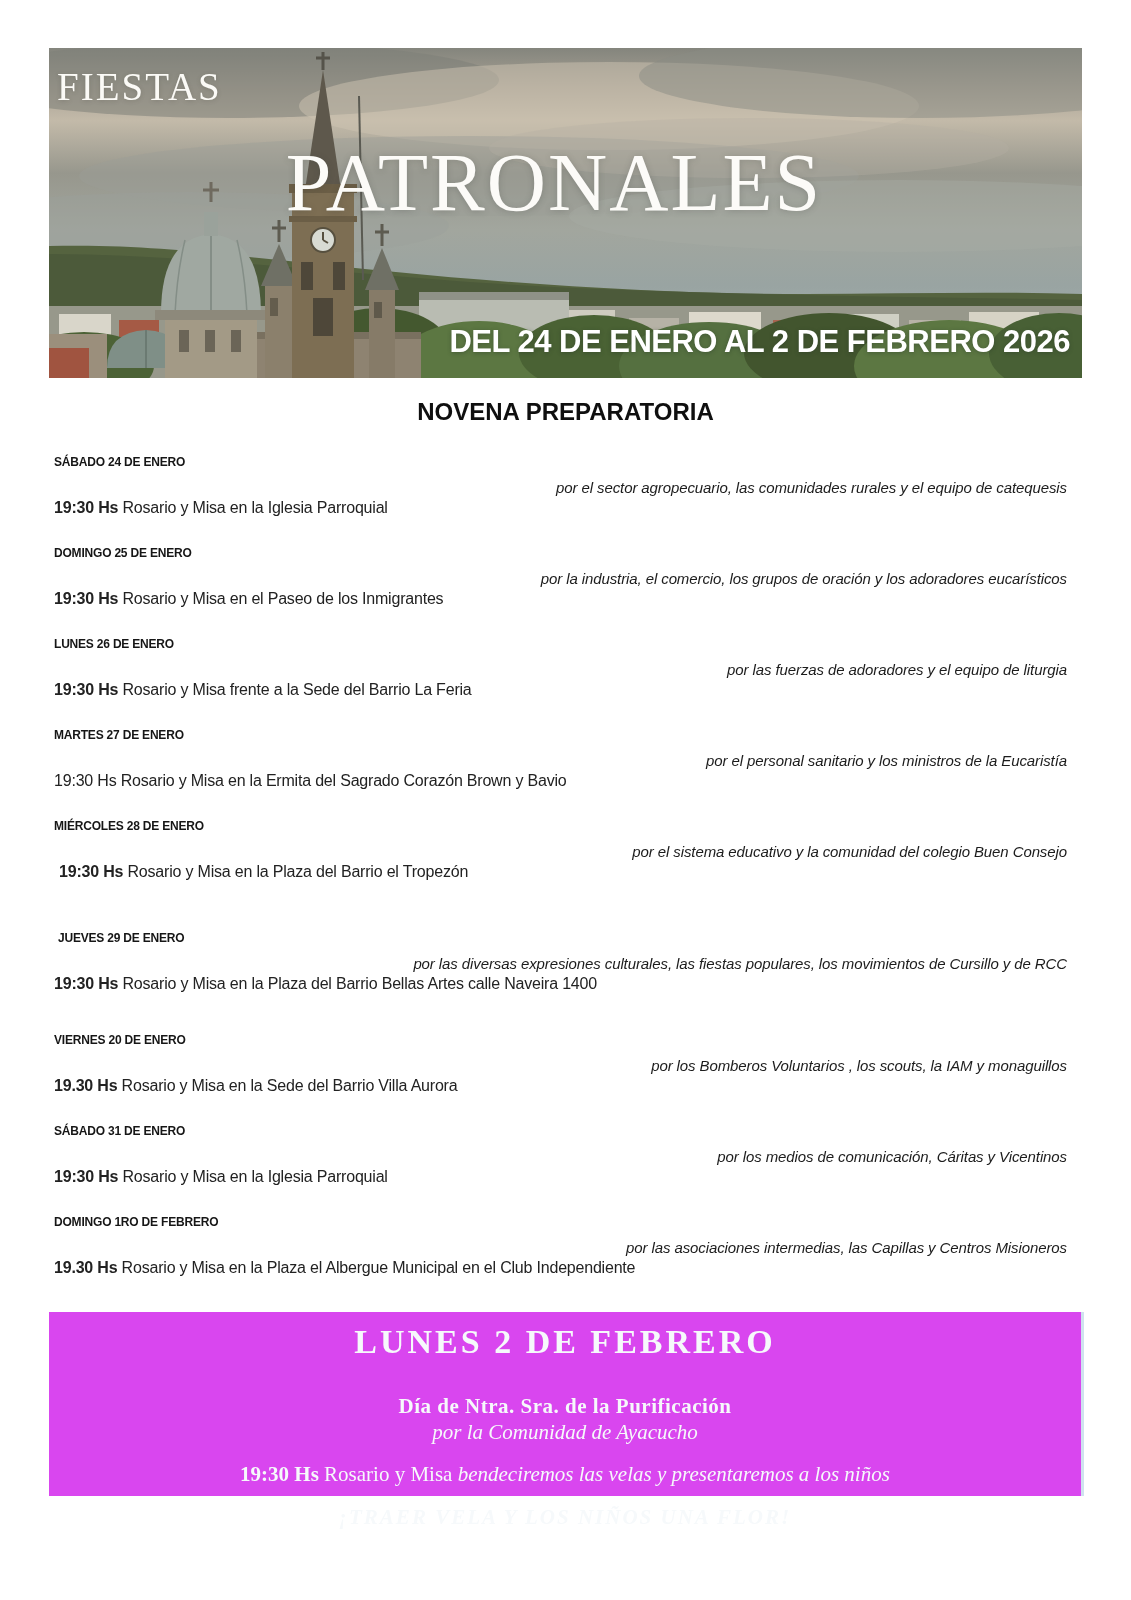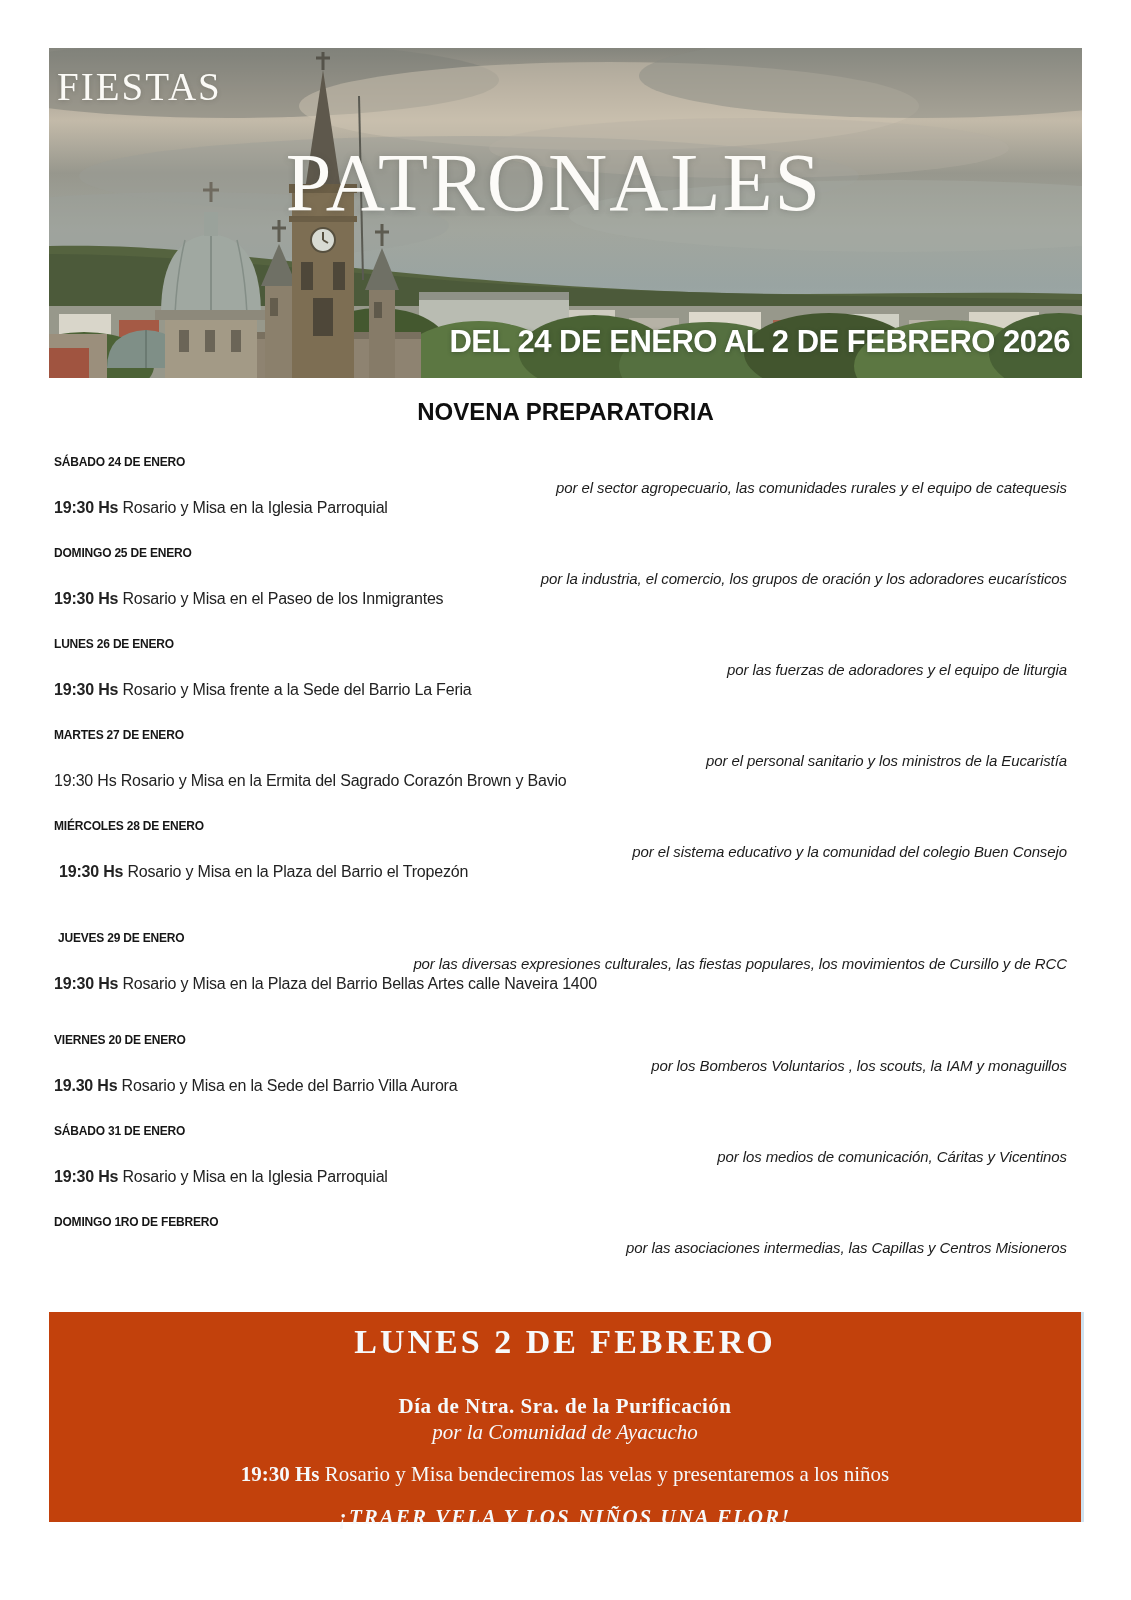--- a/index.html
+++ b/index.html
@@ -32,29 +32,29 @@
   .day{font-size:12px;font-weight:bold;line-height:19px;color:#161616;letter-spacing:-0.2px;}
   .entry:nth-of-type(6) .day{padding-left:4px;}
   .dedication{margin-top:6px;font-size:15px;font-style:italic;line-height:19px;
     text-align:right;color:#1c1c1c;letter-spacing:-0.1px;}
   .timeline{margin-top:1px;font-size:16px;line-height:19px;color:#222;letter-spacing:-0.2px;}
   .entry:nth-of-type(5) .timeline{padding-left:5px;}
   .time{font-weight:bold;}
   .time.regular{font-weight:normal;}
 
   
-  .finale{position:absolute;left:49px;top:1312px;width:1035px;height:210px;
-    box-sizing:border-box;background:#c2410c;border-right:3px solid #cfe2ef;
+  .finale{position:absolute;left:49px;top:1312px;width:1035px;height:184px;
+    box-sizing:border-box;background:#d946ef;border-right:3px solid #cfe2ef;
     color:#f6f9fb;text-align:center;font-family:"Liberation Serif",serif;}
   .f-title{margin-top:10px;font-size:34px;line-height:39px;font-weight:bold;letter-spacing:3px;}
   .f-day{margin-top:33px;font-size:21px;line-height:24px;font-weight:bold;letter-spacing:0.5px;}
   .f-ded{margin-top:2px;font-size:21px;line-height:24px;font-style:italic;}
   .f-timeline{margin-top:18px;font-size:21px;line-height:24px;}
   .f-timeline .bold{font-weight:bold;}
-  .f-timeline .italic{}
+  .f-timeline .italic{font-style:italic;}
   .f-footer{margin-top:19px;font-size:21px;line-height:24px;font-weight:bold;letter-spacing:2px;font-style:italic;}
 </style>
 </head>
 <body>
 
 <div class="page">
 
   <div class="hero">
     <svg width="1033" height="330" viewBox="0 0 1033 330">
       <defs>
@@ -212,20 +212,21 @@
 
     <section class="entry">
       <div class="day">SÁBADO 31 DE ENERO</div>
       <div class="dedication">por los medios de comunicación, Cáritas y Vicentinos</div>
       <div class="timeline"><span class="time">19:30 Hs</span> <span>Rosario y Misa en la Iglesia Parroquial</span></div>
     </section>
 
     <section class="entry">
       <div class="day">DOMINGO 1RO DE FEBRERO</div>
       <div class="dedication">por las asociaciones intermedias, las Capillas y Centros Misioneros</div>
+      <div class="timeline"><span class="time">19.30 Hs</span> <span>Rosario y Misa en la Plaza el Albergue Municipal en el Club Independiente</span></div>
     </section>
 
   </div>
 
   <div class="finale">
     <div class="f-title">LUNES 2 DE FEBRERO</div>
     <div class="f-day">Día de Ntra. Sra. de la Purificación</div>
     <div class="f-ded">por la Comunidad de Ayacucho</div>
     <div class="f-timeline"><span class="bold">19:30 Hs</span> <span>Rosario y Misa</span> <span class="italic">bendeciremos las velas y presentaremos a los niños</span></div>
     <div class="f-footer">¡TRAER VELA Y LOS NIÑOS UNA FLOR!</div>

